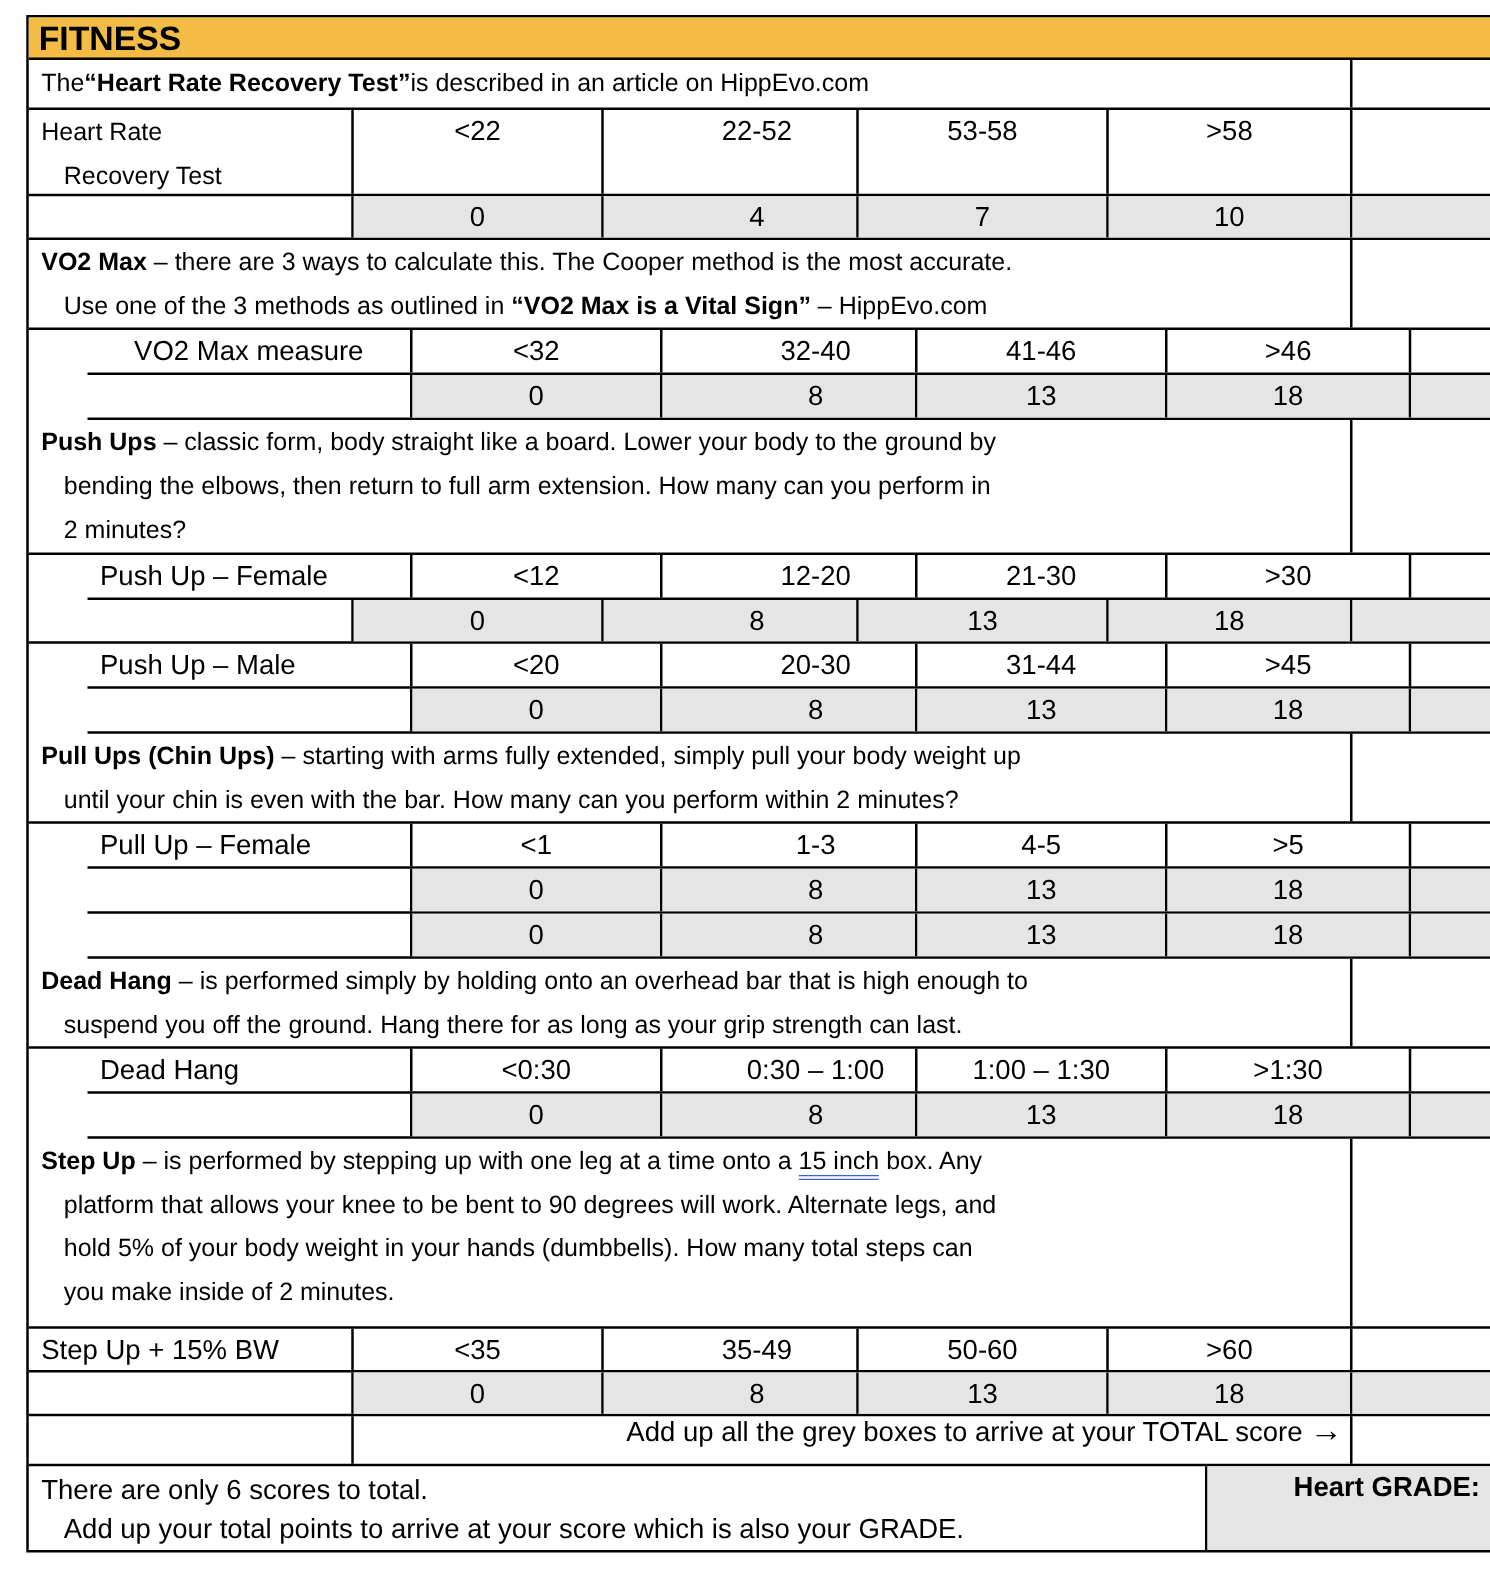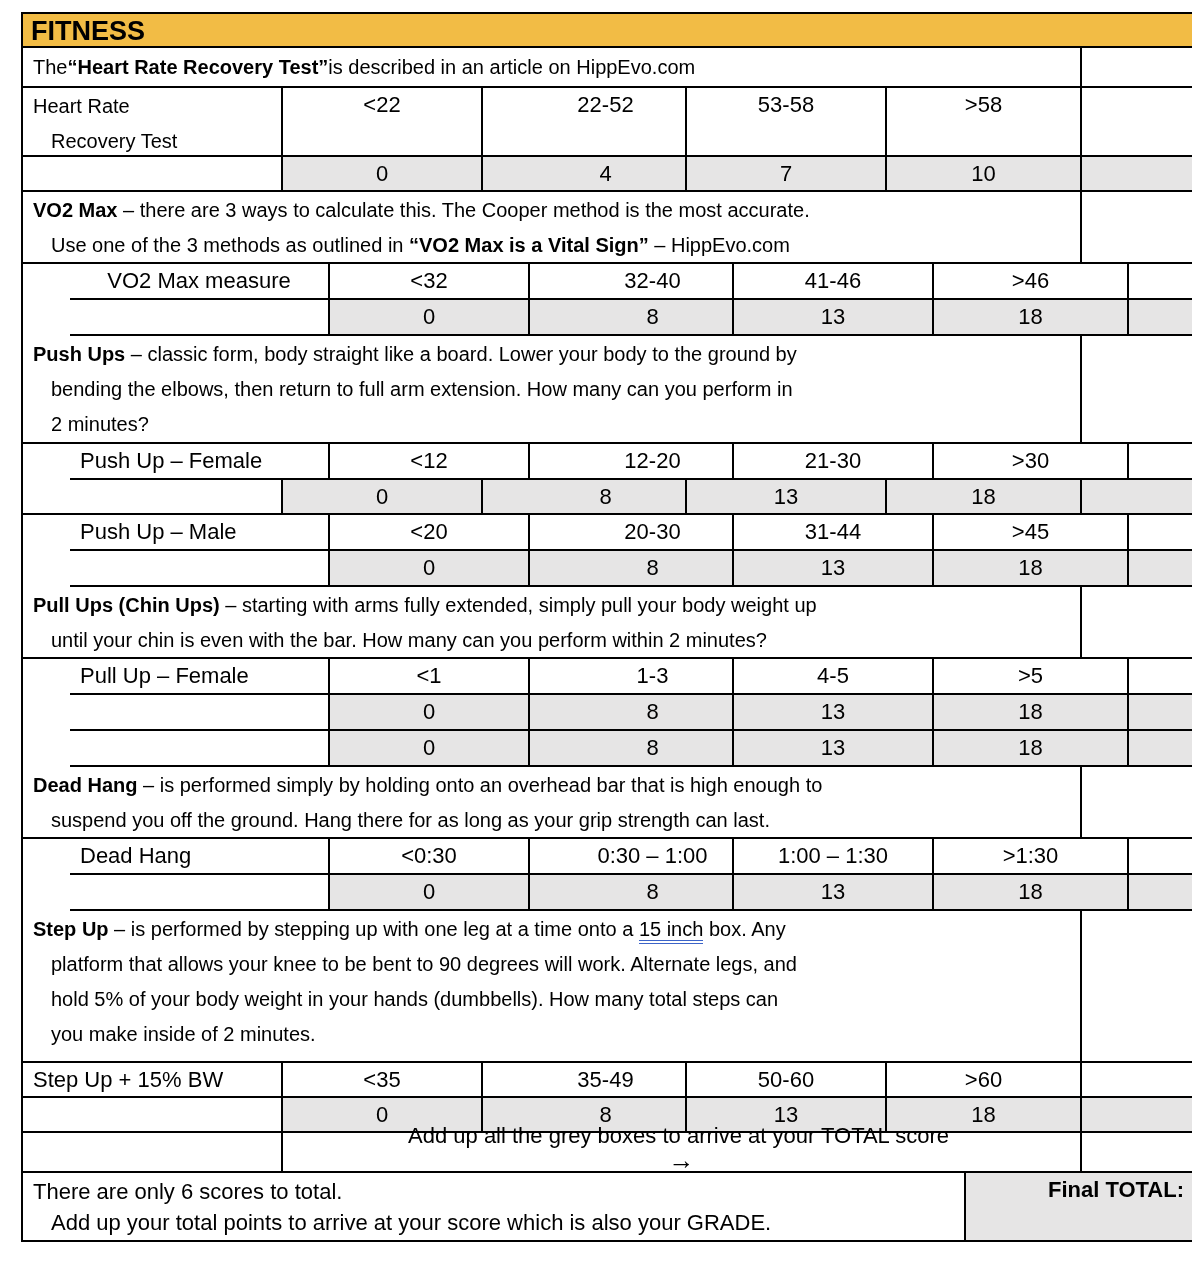--- a/index.html
+++ b/index.html
@@ -51,22 +51,22 @@
   }
   .label-center{justify-content:center;padding-left:0;}
 
   .desc{font-size:20px;padding:1px 0 0 10px;}
   .dline{line-height:35px;white-space:nowrap;}
   .rh142 .dline{line-height:35px;}
   .indent{margin-left:18px;}
   .b{font-weight:bold;}
 
   .mid-center{
-    display:flex;align-items:center;justify-content:flex-end;
-    font-size:22px;padding-right:6px;white-space:nowrap;flex-direction:column;
+    display:flex;justify-content:flex-end;
+    font-size:22px;padding-right:6px;white-space:nowrap;
   }
   .arrow{font-size:26px;font-weight:bold;margin-left:6px;line-height:22px;}
 
   .u-blue{border-bottom:4px double #3C64C8;padding-bottom:0px;}
 
   .grade-cell{
     text-align:right;padding:4px 10px 0 0;font-size:22px;font-weight:bold;
   }
   .foot{font-size:22px;padding:3px 0 0 10px;}
   .foot .dline{line-height:31px;}
@@ -279,17 +279,17 @@
     </div>
     <div class="cell c6"></div>
   </div>
 
   <div class="row rh67">
     <div class="cell w-footleft foot">
       <div class="dline">There are only 6 scores to total.</div>
       <div class="dline indent">Add up your total points to arrive at your score which is also your GRADE.</div>
     </div>
     <div class="cell c6 grey grade-cell">
-      <span>Final TOTAL:</span>
+      <span>Heart GRADE:</span>
     </div>
   </div>
 
 </div>
 
 </body></html>

